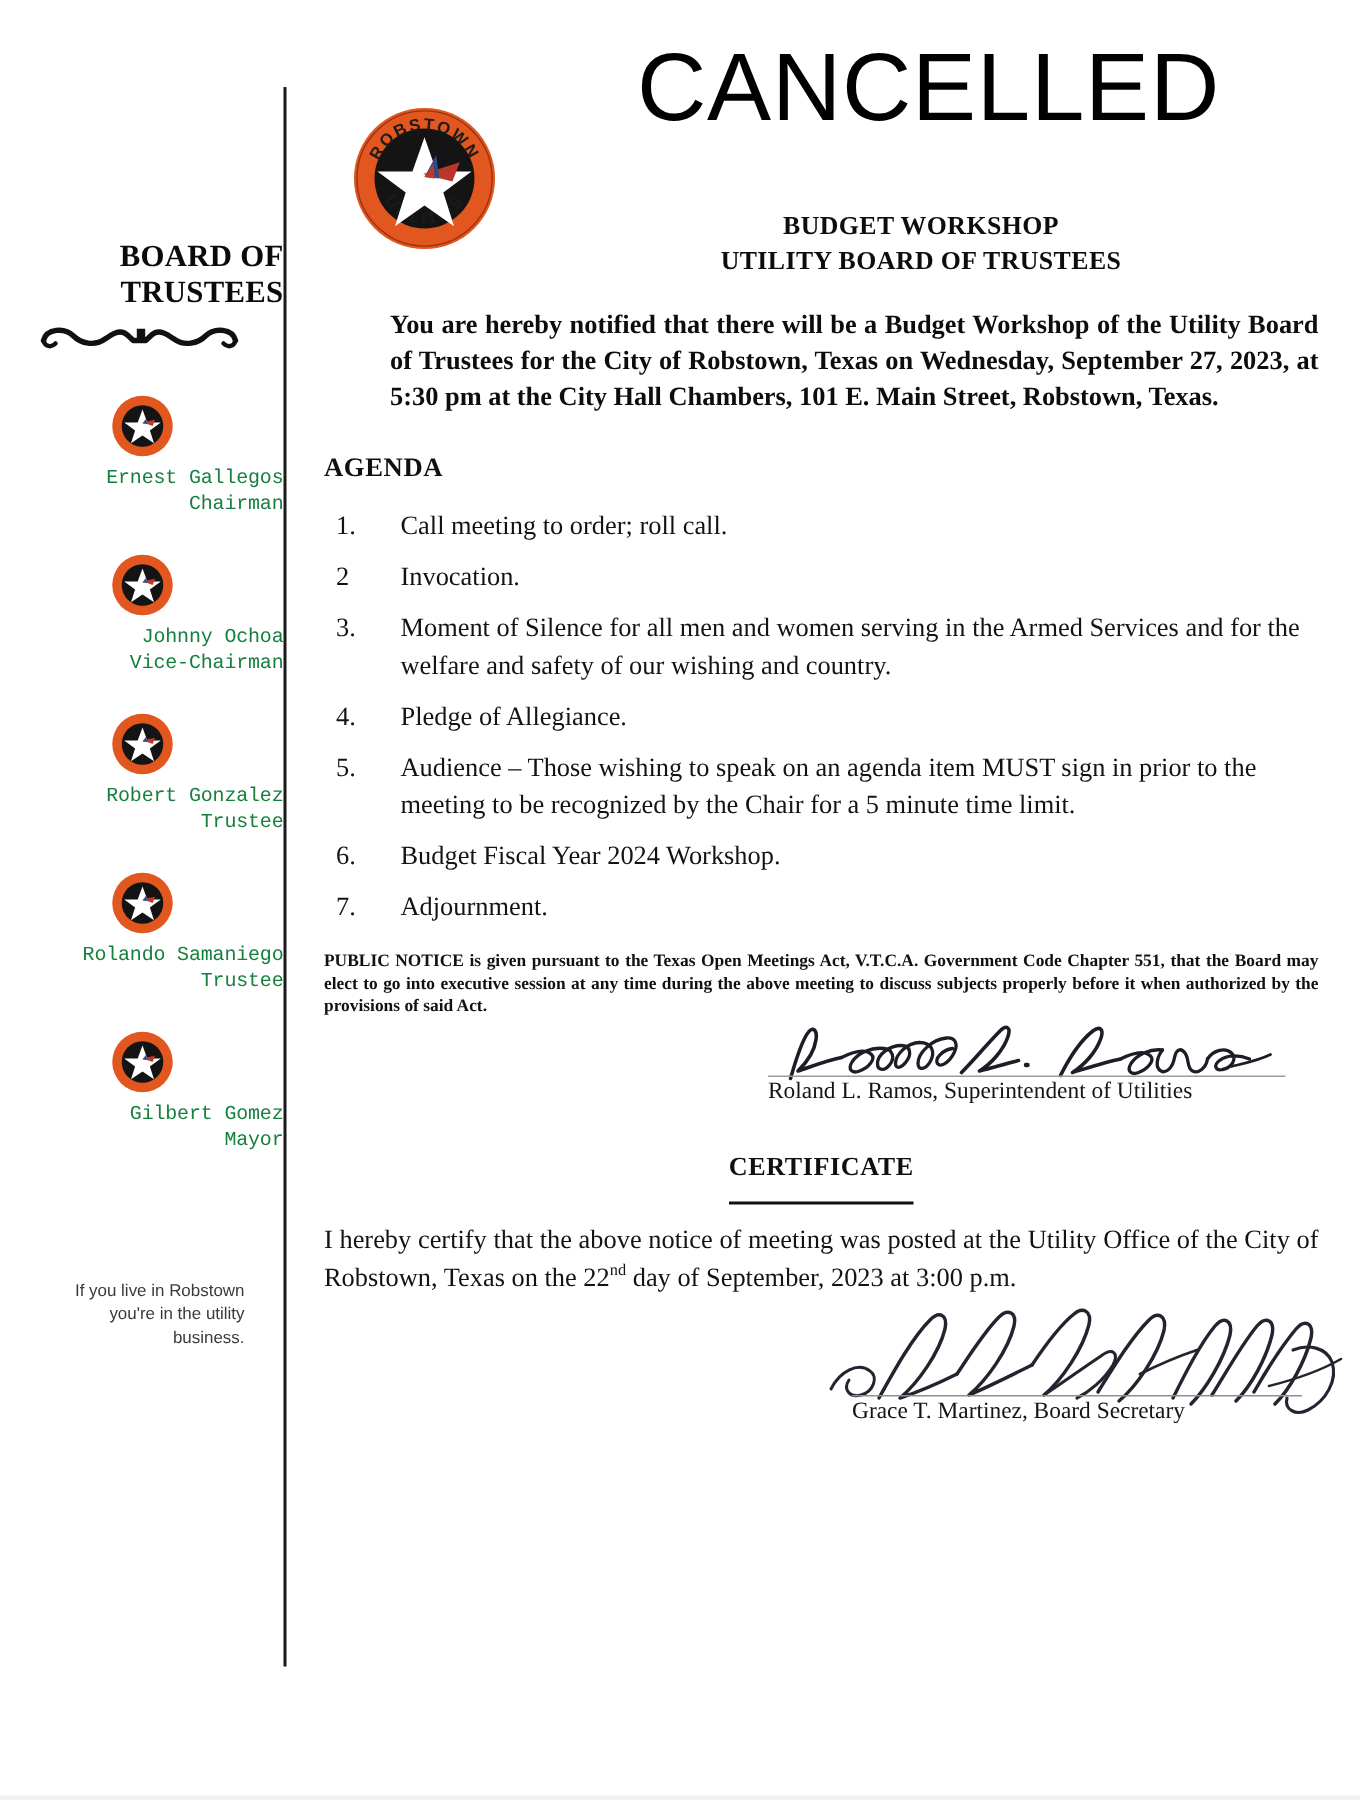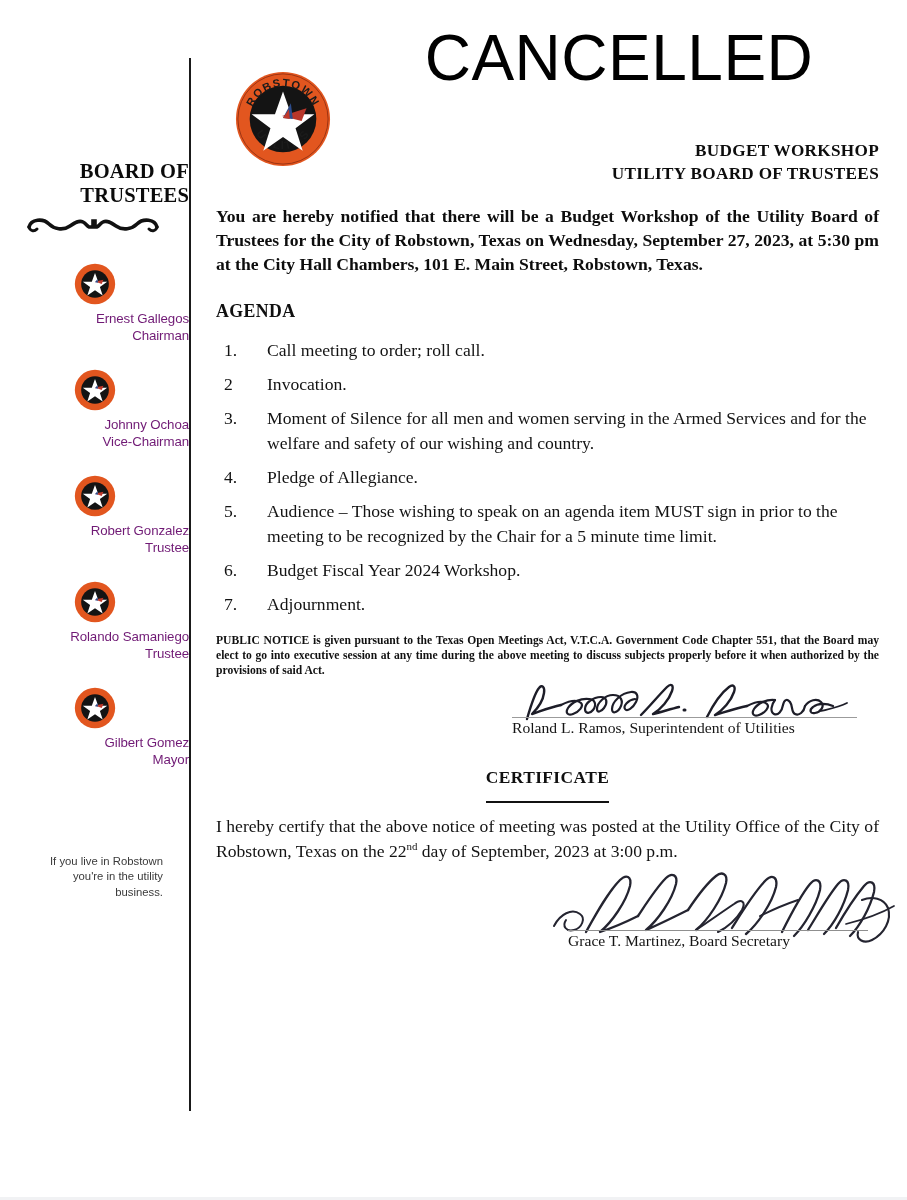--- a/index.html
+++ b/index.html
@@ -60,24 +60,24 @@
   .trustee {
     margin-top: 25px;
   }
   .trustee:first-of-type { margin-top: 32px; }
   .seal-sm {
     width: 42px; height: 42px;
     display: block;
     margin: 0 auto 5px;
   }
   .trustee-name, .trustee-role {
-    font-family: Liberation Sans, sans-serif;
+    font-family: Liberation Mono, monospace;
     font-size: 13.3px;
     line-height: 1.28;
-    color: #701a75;
+    color: #15803d;
     letter-spacing: -0.1px;
   }
   #tagline {
     margin-top: 86px;
     font-family: "Liberation Sans", sans-serif;
     font-size: 11.3px;
     line-height: 1.35;
     color: #3a3a3a;
     padding: 0 26px;
   }
@@ -108,41 +108,42 @@
     font-weight: normal;
     font-size: 64px;
     line-height: 1;
     letter-spacing: 0.5px;
     color: #000000;
   }
   #doc-title {
     position: absolute;
     left: 160px; top: 140px;
     width: 530px;
-    text-align: right;
+    text-align: center;
     font-family: "Liberation Serif", serif;
     font-weight: bold;
     font-size: 17.2px;
     line-height: 1.33;
     letter-spacing: 0.3px;
     color: #0d0d0d;
   }
 
   
   #body-wrap {
     position: absolute;
     left: 27px; top: 205px;
     width: 663px;
   }
   #notice-para {
     font-weight: bold;
     font-size: 17.6px;
     line-height: 1.36;
     text-align: justify;
     color: #0d0d0d;
+    margin-left: 44px;
   }
   #agenda-heading {
     margin-top: 24px;
     font-weight: bold;
     font-size: 17.8px;
     letter-spacing: 0.4px;
   }
   #agenda-list {
     margin-top: 16px;
   }

